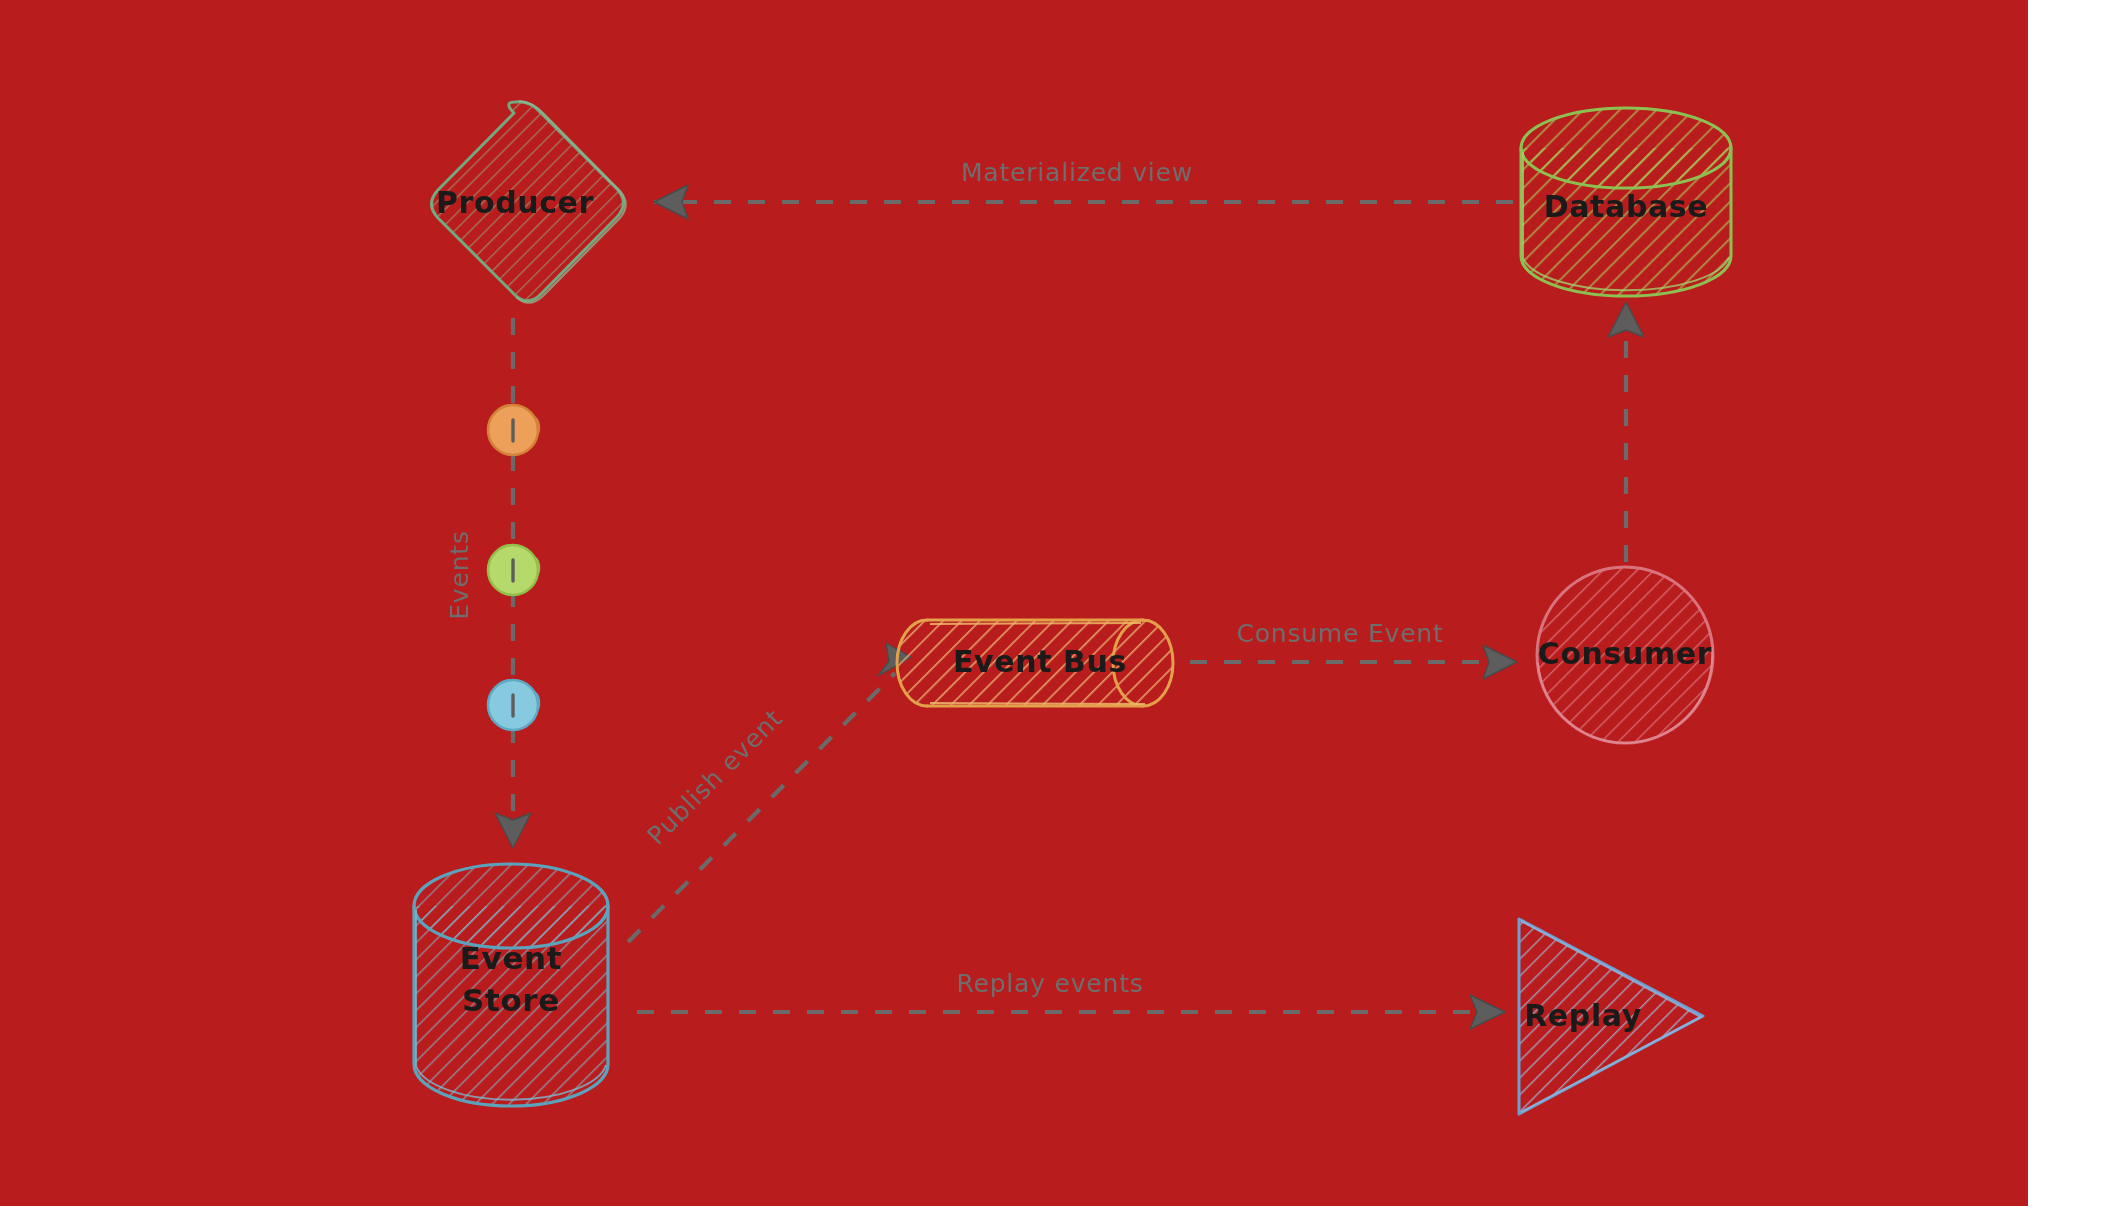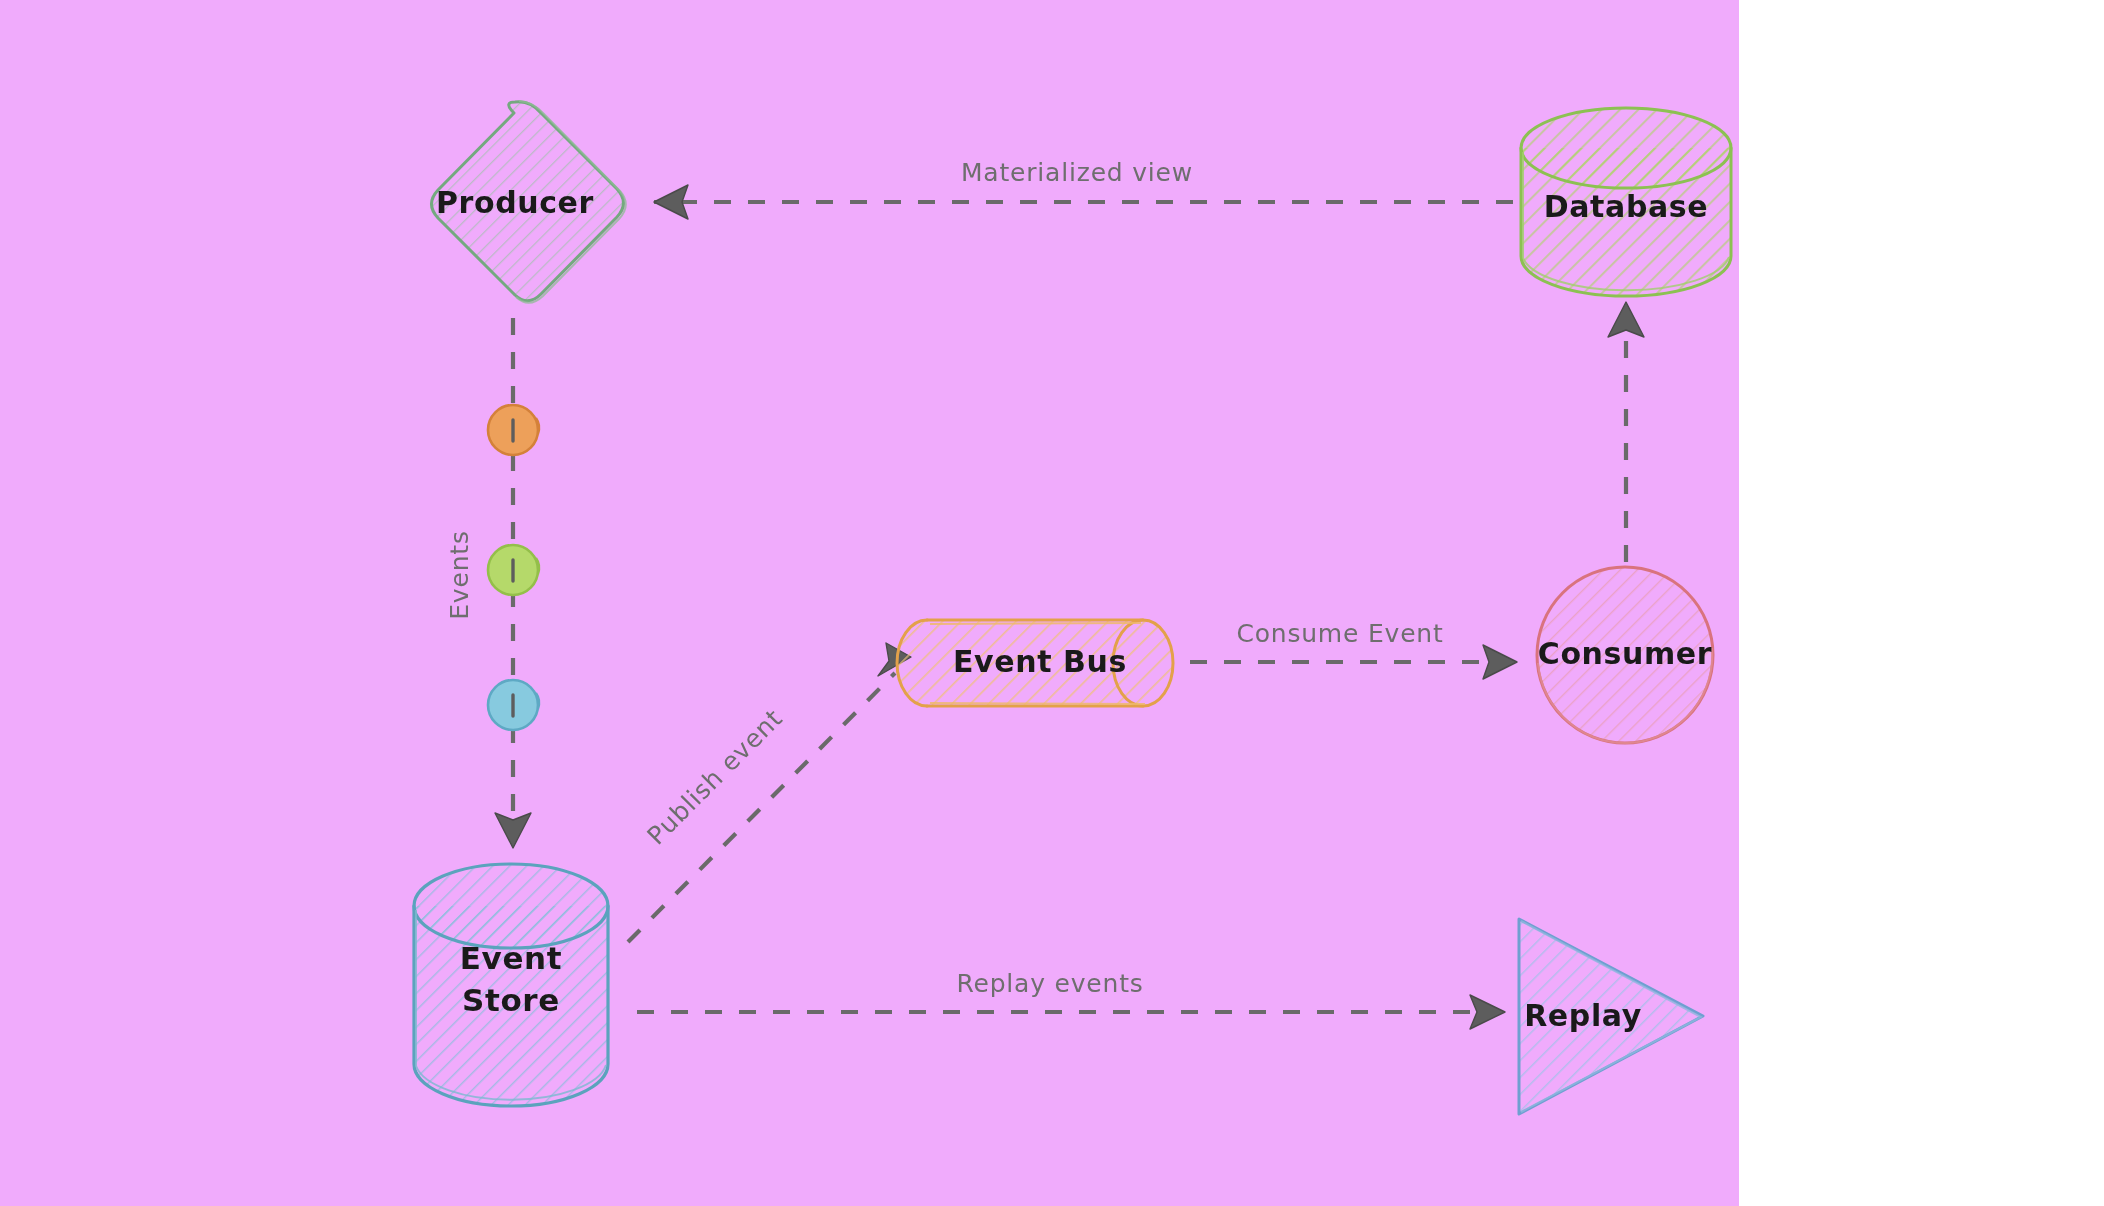--- a/index.html
+++ b/index.html
@@ -9,23 +9,23 @@
     background: #ffffff;
   }
   body {
     width: 2104px;
     height: 1206px;
     overflow: hidden;
     font-family: "DejaVu Sans", sans-serif;
   }
   #diagram-root {
     position: relative;
-    width: 1739px;
+    width: 2028px;
     height: 1206px;
-    background: #f0abfc;
+    background: #b91c1c;
   }
   #diagram-svg {
     position: absolute;
     top: 0;
     left: 0;
     width: 2104px;
     height: 1206px;
   }
   .node-label {
     font-family: "DejaVu Sans", sans-serif;

